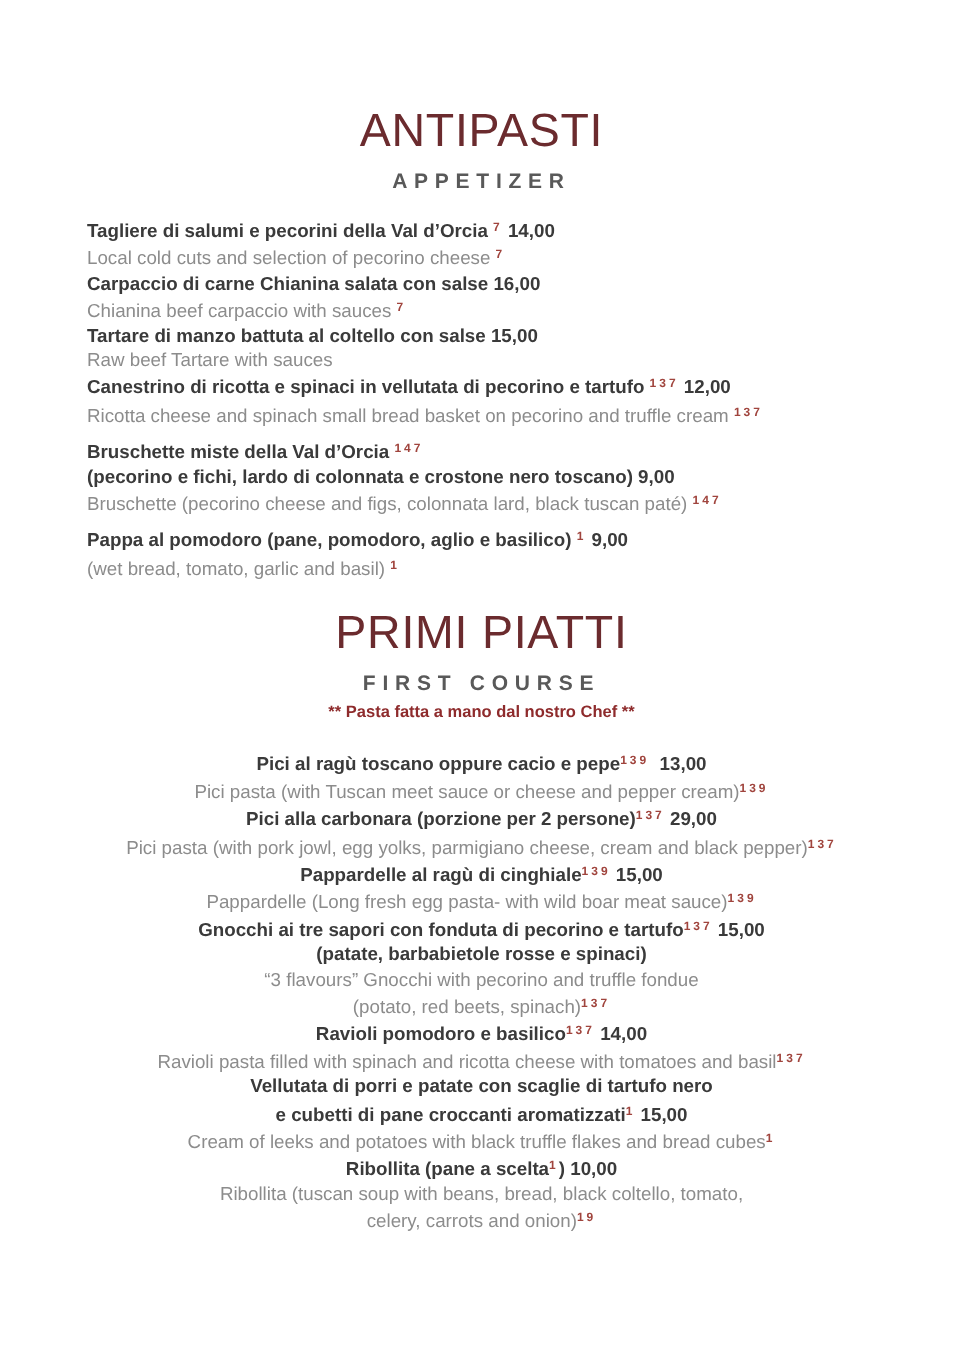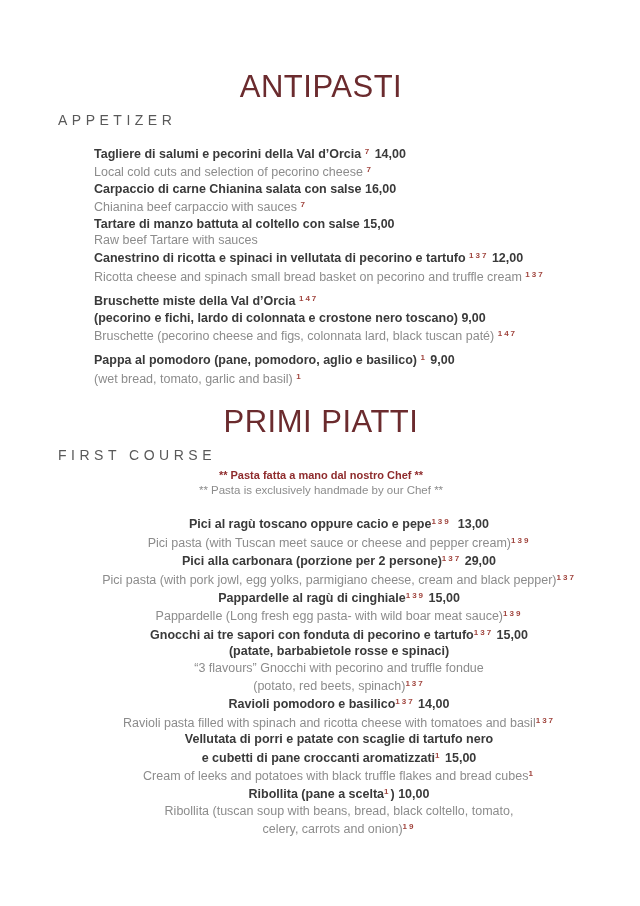--- a/index.html
+++ b/index.html
@@ -20,22 +20,23 @@
     margin: 0;
     text-align: center;
     font-size: 31px;
     font-weight: 400;
     letter-spacing: 0.5px;
     line-height: 37px;
     color: var(--heading, #6b2b2e);
   }
   .subtitle {
     margin: 7px 0 0 0;
+    text-align: center;
     font-size: 14px;
-    font-weight: 400;
+    font-weight: 700;
     letter-spacing: 4.5px;
     line-height: 17px;
     color: var(--subheading, #595959);
   }
   .note { text-align: center; white-space: pre-wrap; }
   .note-it {
     margin-top: 5px;
     font-size: 11px;
     font-weight: bold;
     line-height: 13px;
@@ -48,21 +49,20 @@
     line-height: 14px;
     color: var(--desc, #8c8c8c);
   }
   .groups { margin-top: 15px; }
   .menu-section.second .groups { margin-top: 17px; text-align: center; }
   .group + .group { margin-top: 6px; }
   .line {
     font-size: 12.5px;
     line-height: 16.4px;
     white-space: pre-wrap;
-    margin-left: 36px;
   }
   .line.it { color: var(--item, #3a3a3a); font-weight: bold; }
   .line.en { color: var(--desc, #8c8c8c); font-weight: 400; }
   .line.alt {
     color: var(--item_alt, #555555);
     font-weight: 400;
     font-family: "DejaVu Sans", sans-serif;
     font-size: 12px;
   }
   .sup {
@@ -101,21 +101,20 @@
           <div class="line it"><span class="txt">Pappa al pomodoro (pane, pomodoro, aglio e basilico) </span><span class="sup">1</span><span class="txt"> 9,00</span></div>
           <div class="line en"><span class="txt">(wet bread, tomato, garlic and basil) </span><span class="sup">1</span></div>
         </div>
       </div>
   </section>
 
   <section class="menu-section second">
     <h1 class="title">PRIMI PIATTI</h1>
     <h2 class="subtitle">FIRST COURSE</h2>
     <div class="note note-it">** Pasta fatta a mano dal nostro Chef **</div>
-    <div class="note note-en">** Pasta is exclusively handmade by our Chef **</div>
     <div class="groups">
         <div class="group">
           <div class="line it"><span class="txt">Pici al ragù toscano oppure cacio e pepe</span><span class="sup">139</span><span class="txt">  13,00</span></div>
           <div class="line en"><span class="txt">Pici pasta (with Tuscan meet sauce or cheese and pepper cream)</span><span class="sup">139</span></div>
           <div class="line it"><span class="txt">Pici alla carbonara (porzione per 2 persone)</span><span class="sup">137</span><span class="txt"> 29,00</span></div>
           <div class="line en"><span class="txt">Pici pasta (with pork jowl, egg yolks, parmigiano cheese, cream and black pepper)</span><span class="sup">137</span></div>
           <div class="line it"><span class="txt">Pappardelle al ragù di cinghiale</span><span class="sup">139</span><span class="txt"> 15,00</span></div>
           <div class="line en"><span class="txt">Pappardelle (Long fresh egg pasta- with wild boar meat sauce)</span><span class="sup">139</span></div>
           <div class="line it"><span class="txt">Gnocchi ai tre sapori con fonduta di pecorino e tartufo</span><span class="sup">137</span><span class="txt"> 15,00</span></div>
           <div class="line it"><span class="txt">(patate, barbabietole rosse e spinaci)</span></div>

